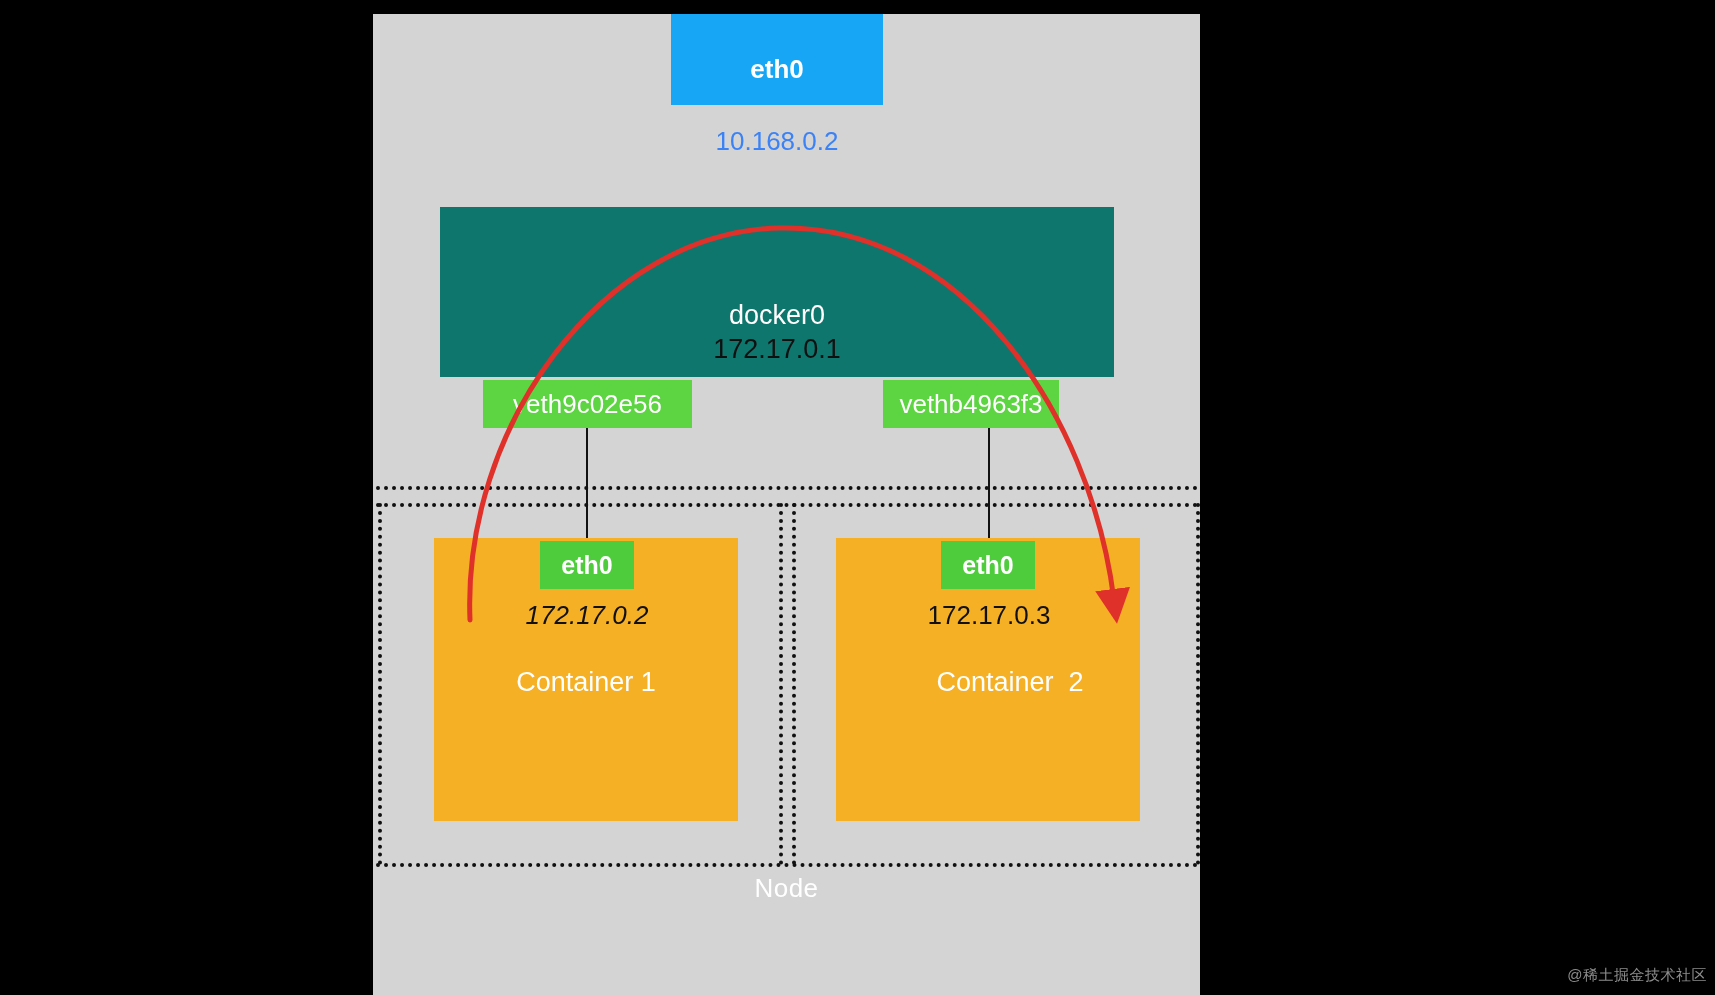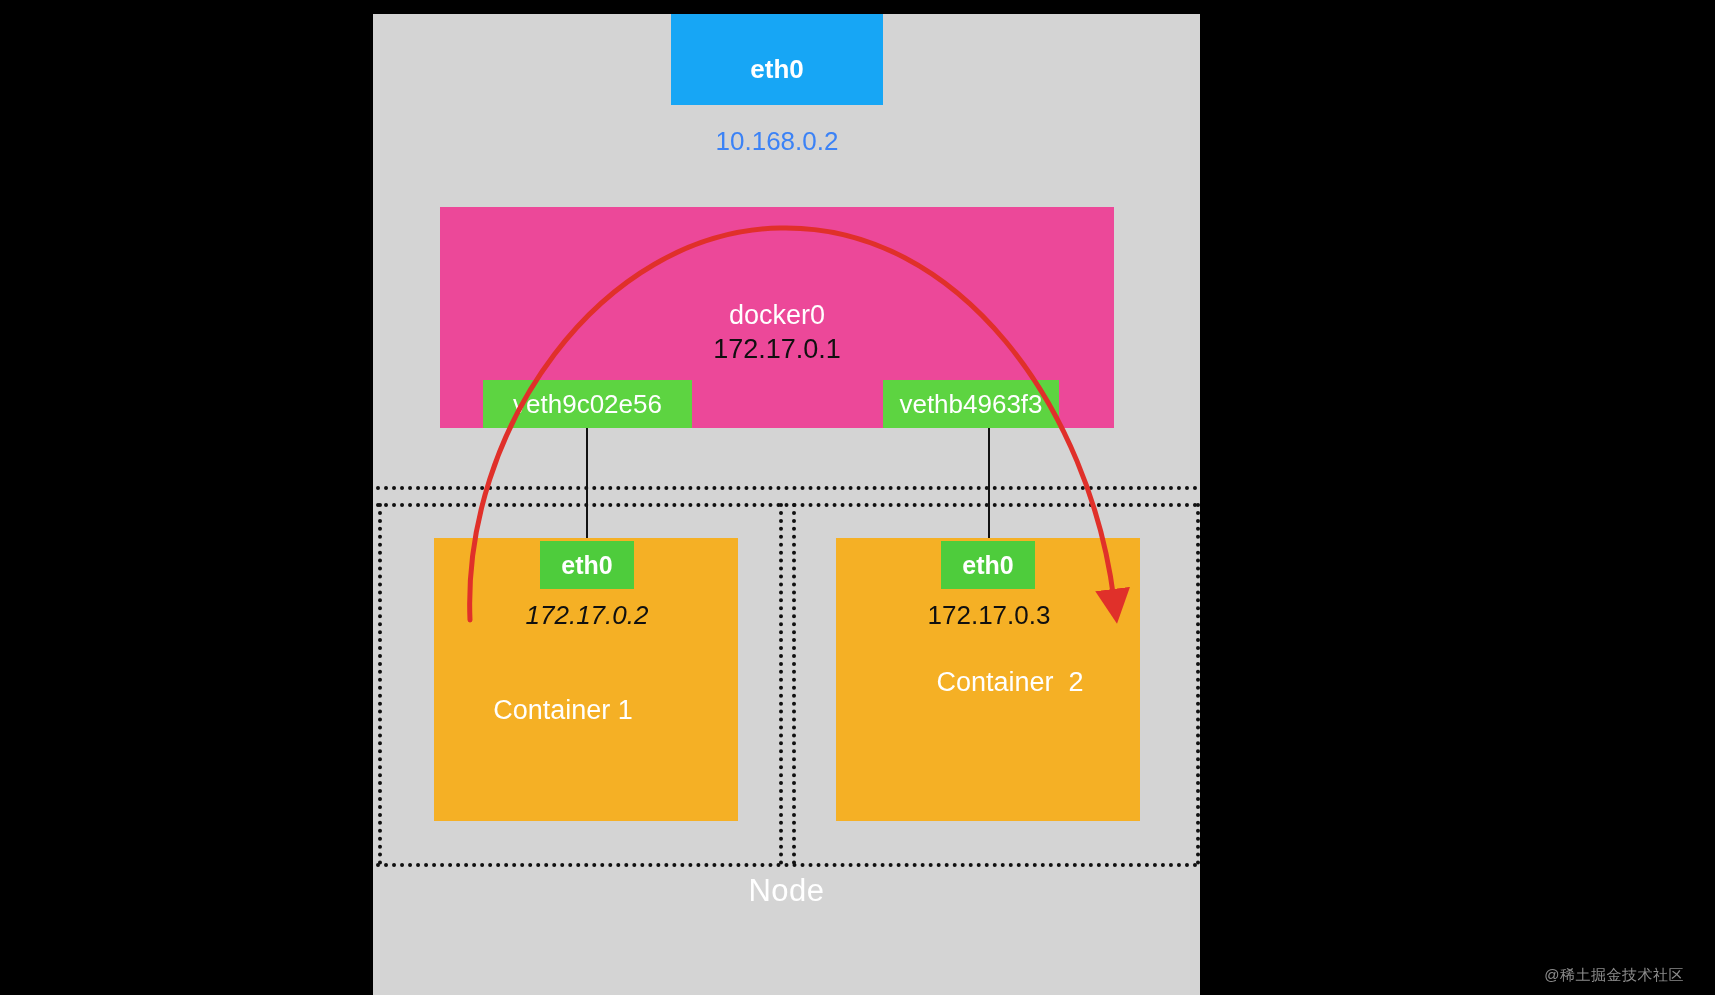--- a/index.html
+++ b/index.html
@@ -22,21 +22,21 @@
     left: 373px; top: 14px;
     width: 827px; height: 981px;
     background: #d4d4d4;
   }
   .node-label {
     position: absolute;
     left: 373px; top: 873px;
     width: 827px;
     text-align: center;
     color: #ffffff;
-    font-size: 31px;
+    font-size: 26px;
     letter-spacing: 0.5px;
   }
 
   
   .host-eth0 {
     position: absolute;
     left: 671px; top: 14px;
     width: 212px; height: 91px;
     background: #17a6f5;
   }
@@ -54,22 +54,22 @@
     width: 212px;
     text-align: center;
     color: #3b82f6;
     font-size: 26px;
   }
 
   
   .docker0 {
     position: absolute;
     left: 440px; top: 207px;
-    width: 674px; height: 221px;
-    background: #ec4899;
+    width: 674px; height: 170px;
+    background: #0f766e;
   }
   .docker0 .name {
     position: absolute;
     left: 0; right: 0; top: 93px;
     text-align: center;
     color: #ffffff;
     font-size: 27px;
   }
   .docker0 .ip {
     position: absolute;
@@ -169,35 +169,35 @@
 
   .c-name {
     position: absolute;
     top: 667px;
     width: 304px;
     text-align: center;
     color: #ffffff;
     font-size: 27px;
     white-space: pre;
   }
-  .c-name-left  { left: 411px; margin-top: 28px; }
+  .c-name-left  { left: 434px; }
   .c-name-right { left: 836px; margin-left: 22px; }
 
   
   .arc-svg {
     position: absolute;
     left: 0; top: 0;
     width: 1715px; height: 995px;
     pointer-events: none;
   }
 
   
   .watermark {
     position: absolute;
-    right: 31px; bottom: 10px;
+    right: 8px; bottom: 10px;
     color: #8c8c8c;
     font-size: 15px;
     letter-spacing: 0.5px;
     white-space: nowrap;
   }
 </style>
 </head>
 <body>
 
 <div id="stage">

